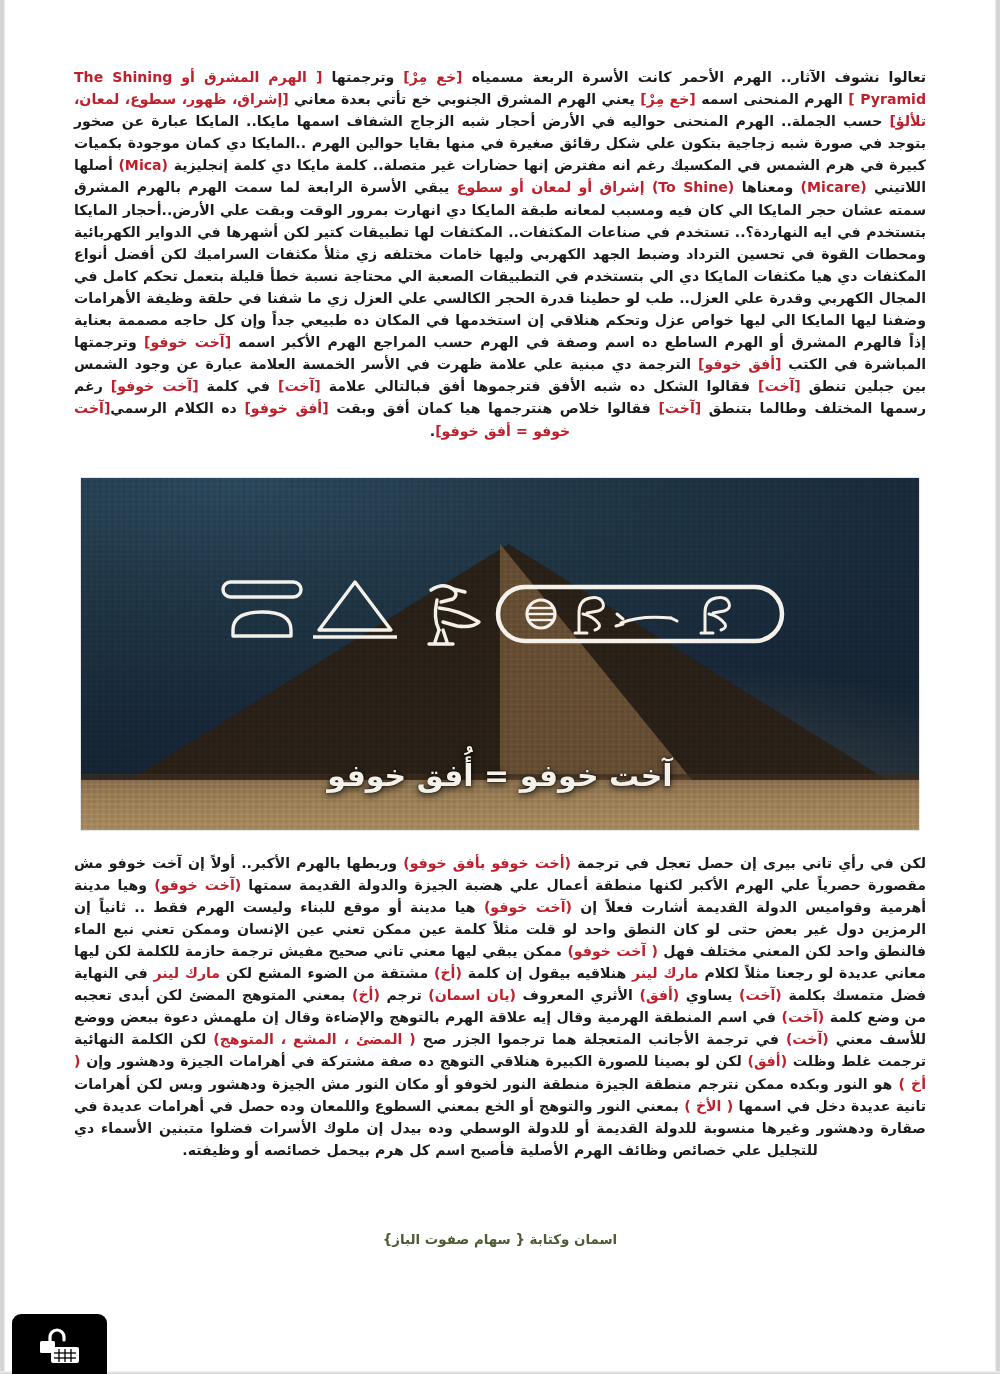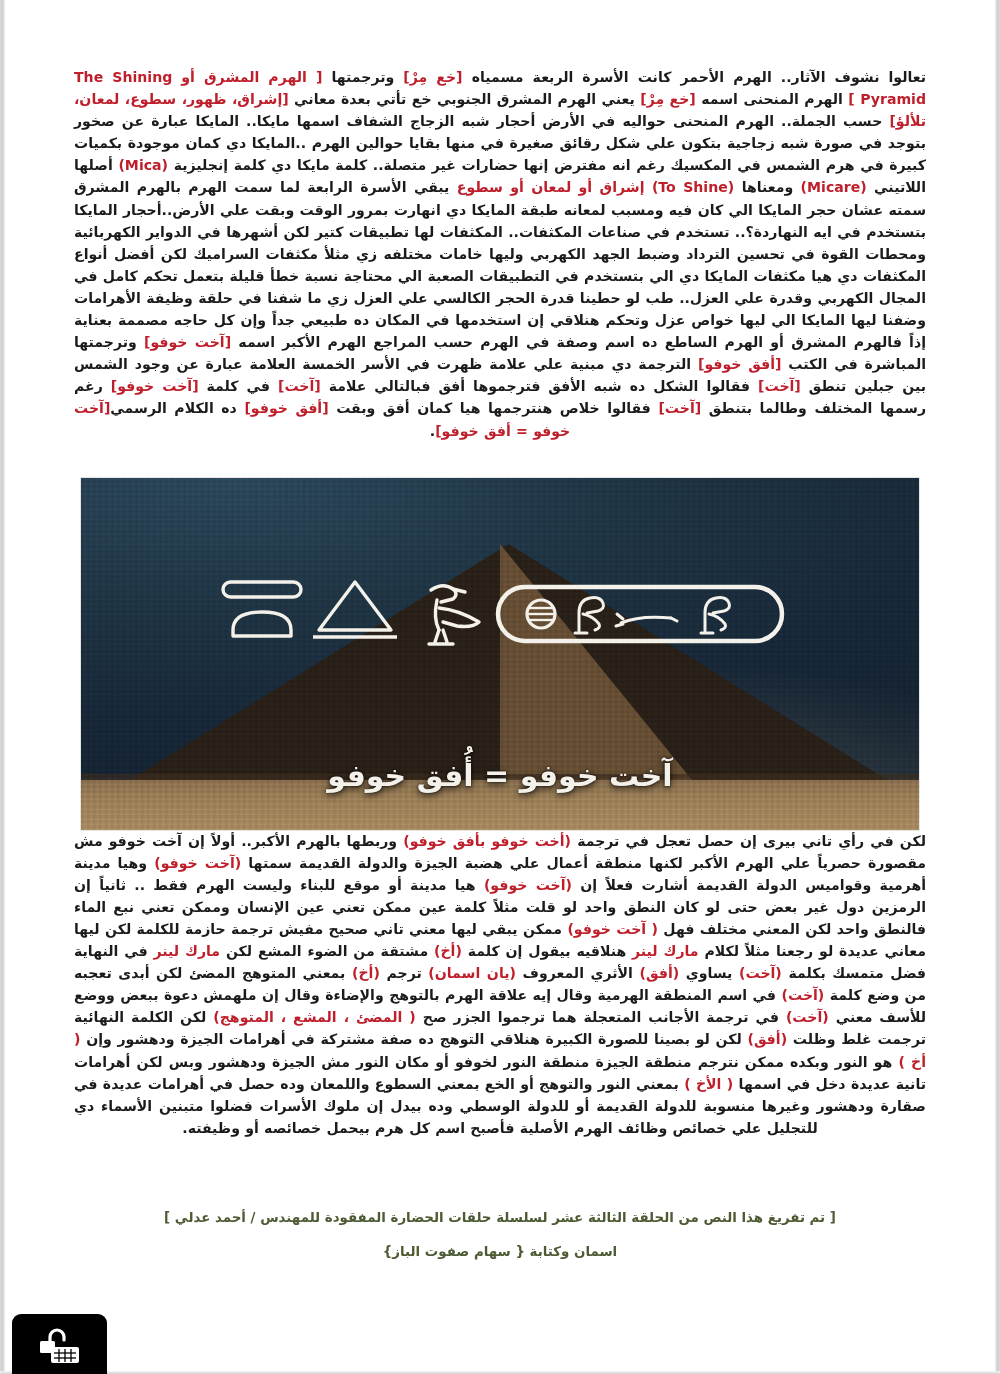--- a/index.html
+++ b/index.html
@@ -49,21 +49,21 @@
     font-weight: 700;
     font-size: 14.1px;
     line-height: 22.1px;
     letter-spacing: 0px;
     word-spacing: 0.4px;
     margin: 0;
   }
   .para .hl { color: #bf1f2b; }
 
   #para-top { padding-top: 66px; }
-  #para-bottom { }
+  #para-bottom { padding-top: 22px; }
 
   
   .figure {
     position: relative;
     margin: 36px auto 0 auto;
     width: 838px;
     height: 352px;
     overflow: hidden;
     background: #16222e;
     box-shadow: 0 0 0 1px rgba(0,0,0,0.10);
@@ -240,21 +240,20 @@
           </g>
         </svg>
       </div>
 
       <div class="fig-caption">آخت خوفو  =  أُفق خوفو</div>
     </div>
 
     <p class="para" id="para-bottom">لكن في رأي تاني بيرى إن حصل تعجل في ترجمة <span class="hl">(أخت خوفو بأفق خوفو)</span> وربطها بالهرم الأكبر.. أولاً إن آخت خوفو مش مقصورة حصرياً علي الهرم الأكبر لكنها منطقة أعمال علي هضبة الجيزة والدولة القديمة سمتها <span class="hl">(آخت خوفو)</span> وهيا مدينة أهرمية وقواميس الدولة القديمة أشارت فعلاً إن <span class="hl">(آخت خوفو)</span> هيا مدينة أو موقع للبناء وليست الهرم فقط .. ثانياً إن الرمزين دول غير بعض حتى لو كان النطق واحد لو قلت مثلاً كلمة عين ممكن تعني عين الإنسان وممكن تعني نبع الماء فالنطق واحد لكن المعني مختلف فهل <span class="hl">( آخت خوفو)</span> ممكن يبقي ليها معني تاني صحيح مفيش ترجمة حازمة للكلمة لكن ليها معاني عديدة لو رجعنا مثلاً لكلام <span class="hl">مارك لينر</span> هنلاقيه بيقول إن كلمة <span class="hl">(أخ)</span> مشتقة من الضوء المشع لكن <span class="hl">مارك لينر</span> في النهاية فضل متمسك بكلمة <span class="hl">(آخت)</span> يساوي <span class="hl">(أفق)</span> الأثري المعروف <span class="hl">(يان اسمان)</span> ترجم <span class="hl">(أخ)</span> بمعني المتوهج المضئ لكن أبدى تعجبه من وضع كلمة <span class="hl">(آخت)</span> في اسم المنطقة الهرمية وقال إيه علاقة الهرم بالتوهج والإضاءة وقال إن ملهمش دعوة ببعض ووضع للأسف معني <span class="hl">(آخت)</span> في ترجمة الأجانب المتعجلة هما ترجموا الجزر صح <span class="hl">( المضئ ، المشع ، المتوهج)</span> لكن الكلمة النهائية ترجمت غلط وظلت <span class="hl">(أفق)</span> لكن لو بصينا للصورة الكبيرة هنلاقي التوهج ده صفة مشتركة في أهرامات الجيزة ودهشور وإن <span class="hl">( أخ )</span> هو النور وبكده ممكن نترجم منطقة الجيزة منطقة النور لخوفو أو مكان النور مش الجيزة ودهشور وبس لكن أهرامات تانية عديدة دخل في اسمها <span class="hl">( الأخ )</span> بمعني النور والتوهج أو الخع بمعني السطوع واللمعان وده حصل في أهرامات عديدة في صقارة ودهشور وغيرها منسوبة للدولة القديمة أو للدولة الوسطي وده بيدل إن ملوك الأسرات فضلوا متبنين الأسماء دي للتجليل علي خصائص وظائف الهرم الأصلية فأصبح اسم كل هرم بيحمل خصائصه أو وظيفته.</p>
 
     <div class="credits">
-      <span class="line1">[ تم تفريغ هذا النص من الحلقة الثالثة عشر لسلسلة حلقات الحضارة المفقودة للمهندس / أحمد عدلي ]</span>
       <span class="line2">اسمان وكتابة { سهام صفوت الباز}</span>
     </div>
 
   </div>
 
   <div class="kb-badge">
     <svg width="46" height="38" viewBox="0 0 46 38">
 
       <path d="M13 14 L13 9 A7 7 0 0 1 27 9 L27 12" fill="none" stroke="#ffffff" stroke-width="3.2" stroke-linecap="round"></path>
 

